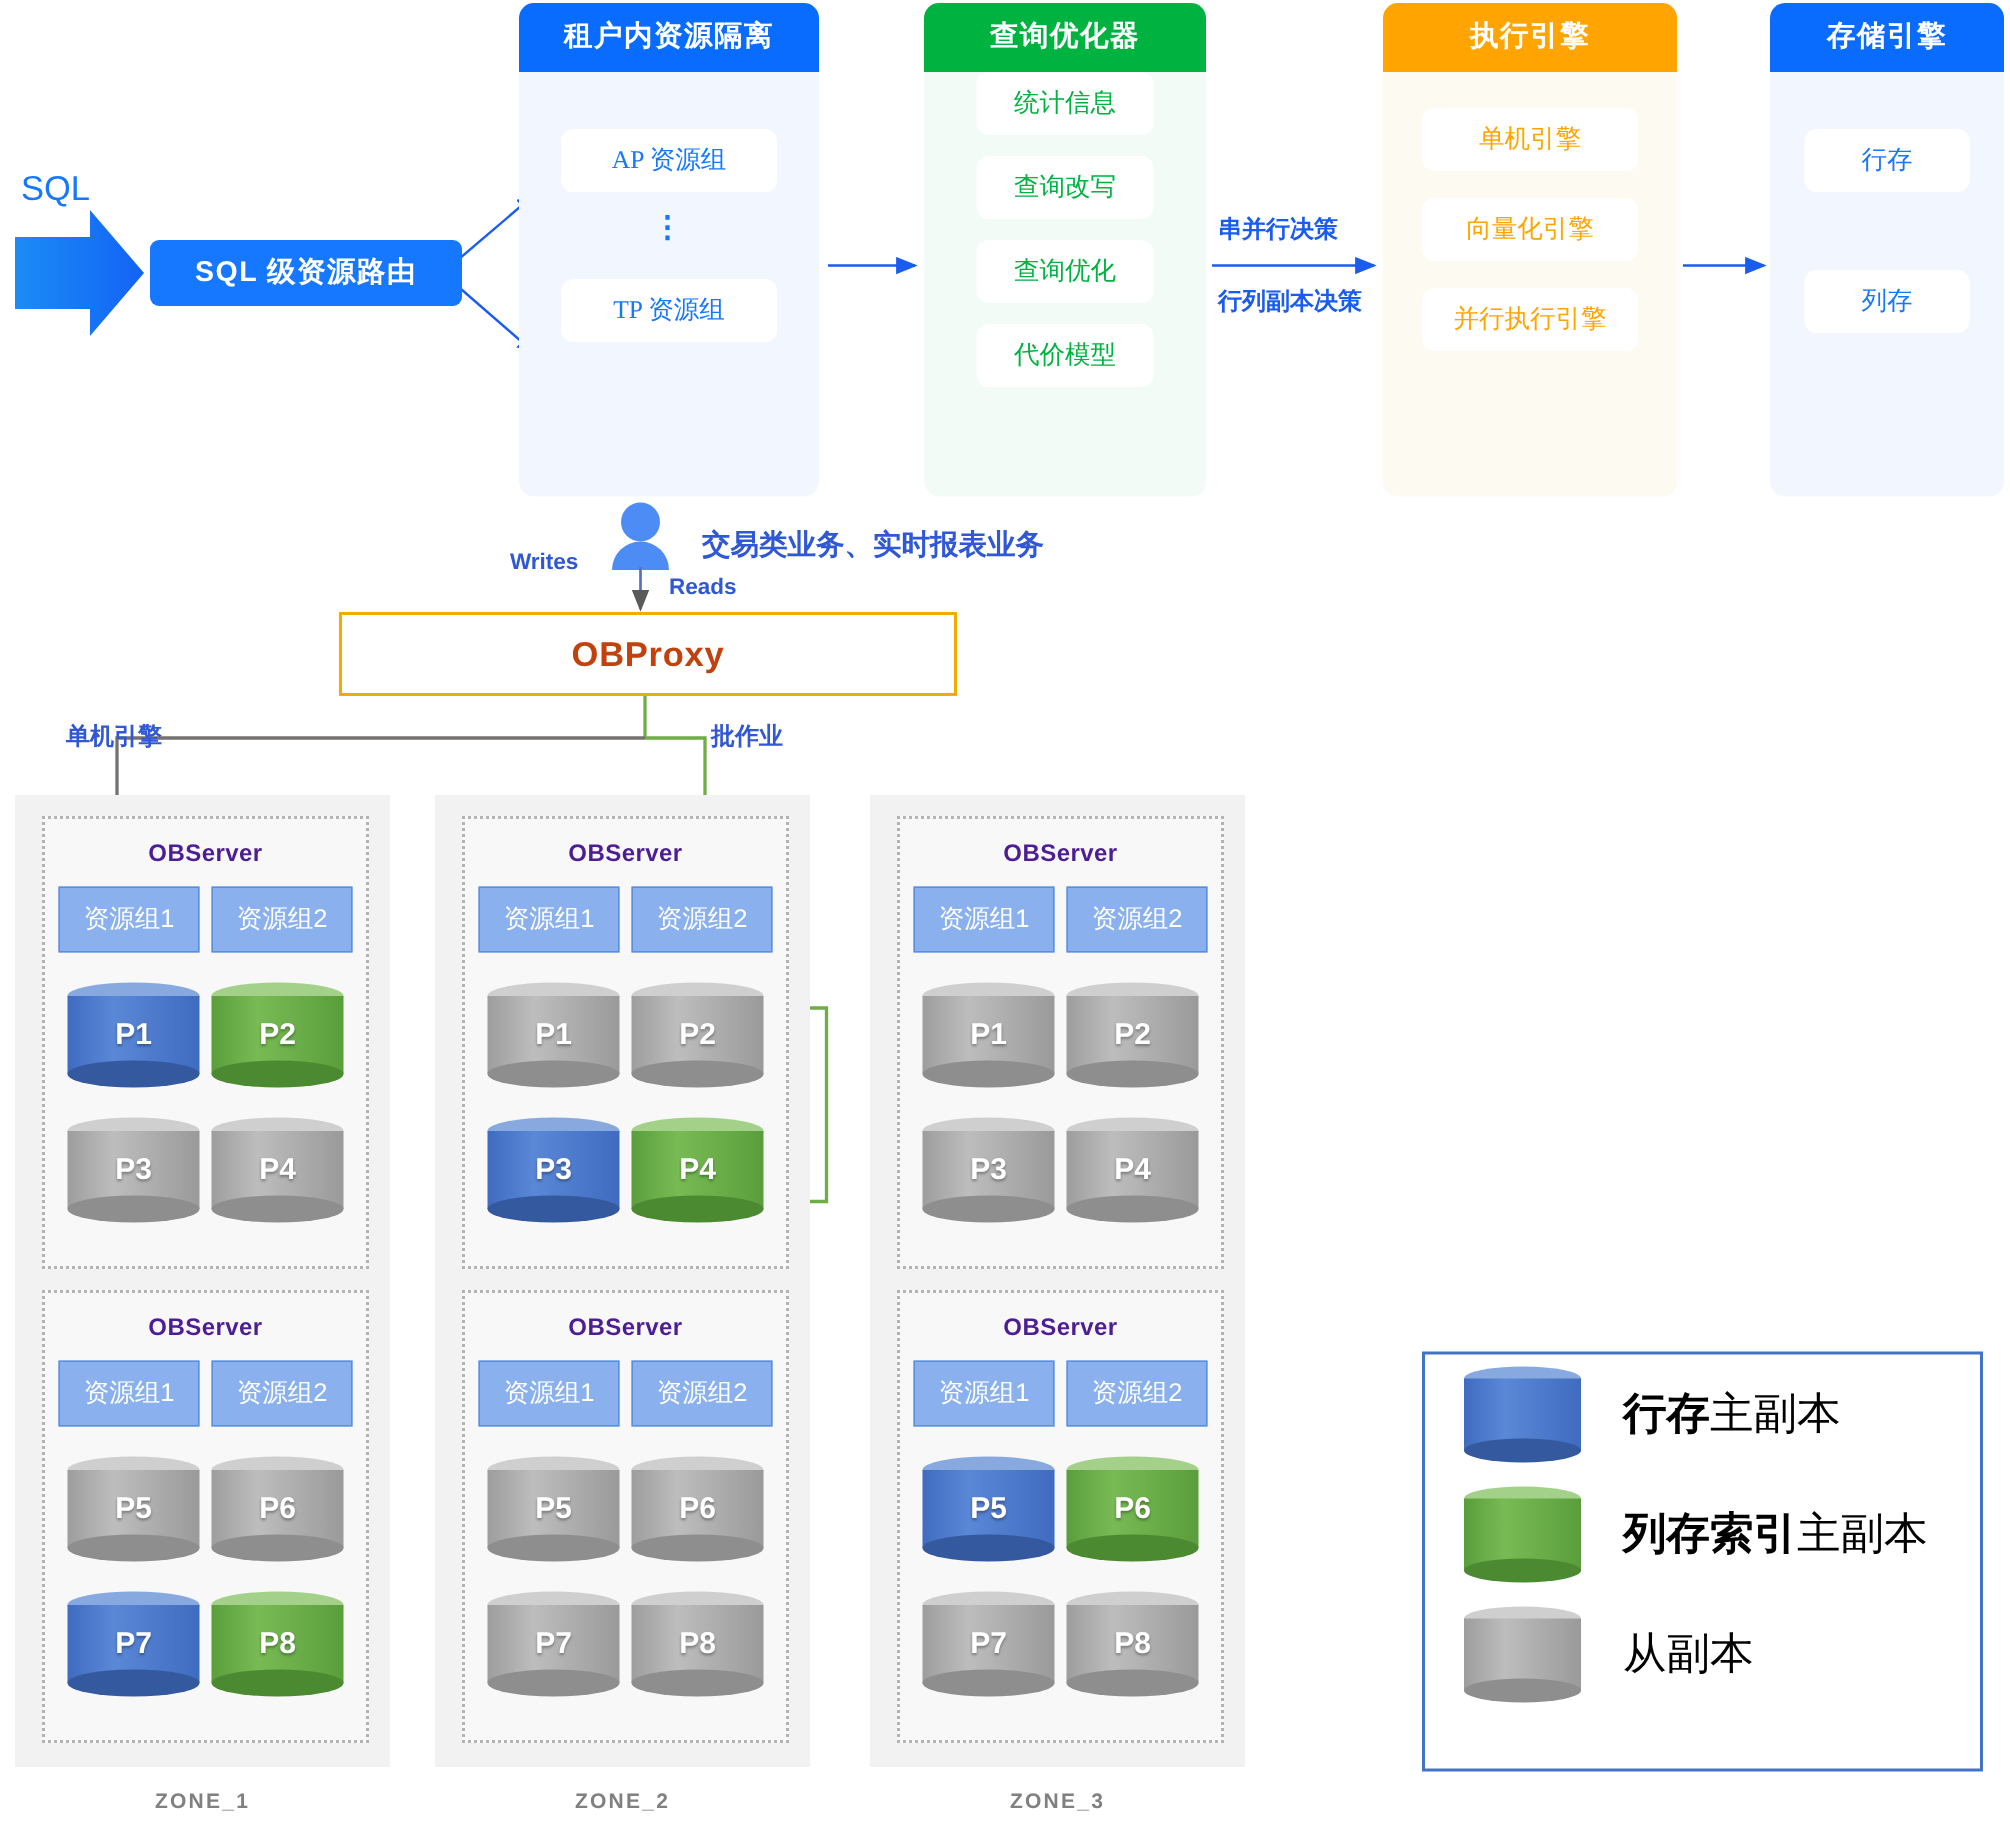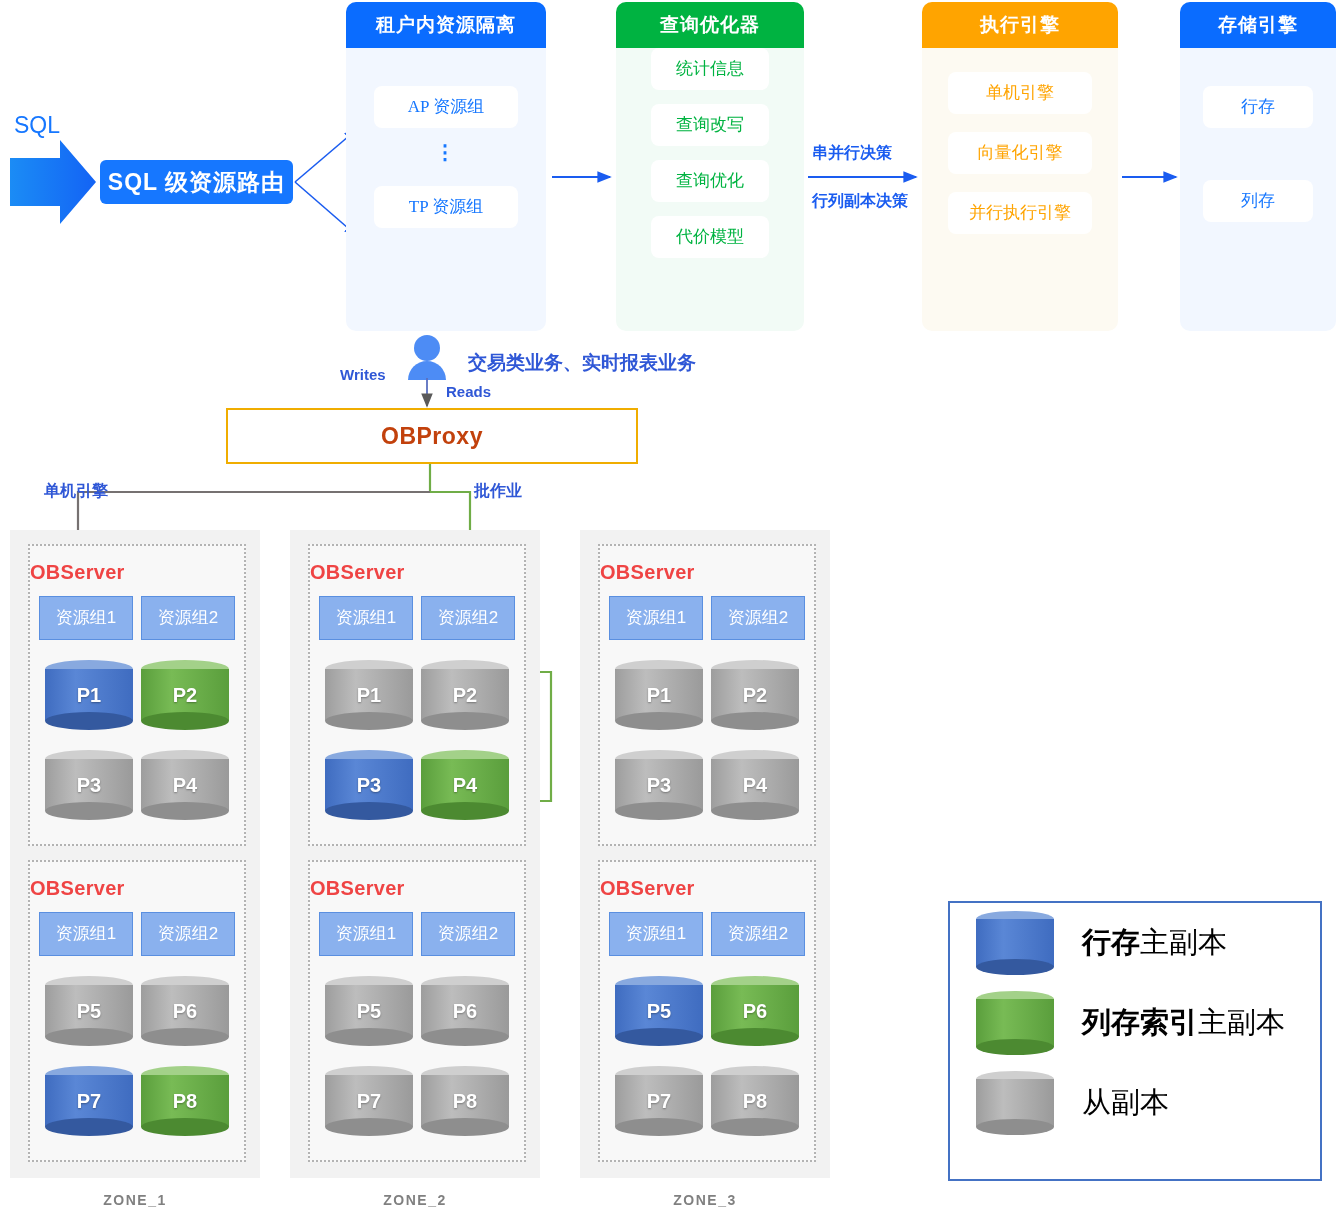--- a/index.html
+++ b/index.html
@@ -29,22 +29,22 @@
   #p-exec .chip{width:144px;color:#ffa400;}
   
   #p-store{left:1180px;top:2px;width:156px;height:329px;background:#f2f7ff;}
   #p-store .panel-head{background:#0a6cff;}
   #p-store .chip{width:110px;color:#1677ff;}
   #p-store .chip.first{margin-top:38px;}
   #p-store .chip.second{margin-top:52px;}
 
   
   #sql-label{left:14px;top:112px;font-size:23px;color:#1677ff;font-weight:500;}
-  #sql-router{left:100px;top:160px;width:193px;height:44px;background:#1677ff;
-      border-radius:6px;color:#fff;font-size:23px;font-weight:bold;
+  #sql-router{left:100px;top:160px;width:208px;height:44px;background:#1677ff;
+      border-radius:6px;color:#fff;font-size:19px;font-weight:bold;
       text-align:center;line-height:44px;letter-spacing:1px;}
 
   
   .mid-lbl{color:#1a5cf0;font-size:16px;font-weight:bold;white-space:nowrap;}
   #lbl-a{left:812px;top:143px;}
   #lbl-b{left:812px;top:191px;}
 
   
   #user-text{left:468px;top:350px;color:#2f57d6;font-size:19px;font-weight:bold;white-space:nowrap;}
   #lbl-writes{left:340px;top:366px;color:#2f57d6;font-size:15px;font-weight:bold;}
@@ -58,21 +58,21 @@
   
   .zone{position:absolute;top:530px;width:250px;height:648px;background:#f2f2f2;}
   #zone1{left:10px;} #zone2{left:290px;} #zone3{left:580px;}
   .zone-label{position:absolute;top:1192px;width:250px;text-align:center;
       font-size:14px;font-weight:bold;color:#808080;letter-spacing:1.5px;}
   #zl1{left:10px;} #zl2{left:290px;} #zl3{left:580px;}
 
   .observer{position:absolute;left:18px;width:214px;height:298px;
       border:2px dotted #b3b3b3;background:#f8f8f8;}
   .ob-top{top:14px;} .ob-bot{top:330px;}
-  .ob-title{text-align:left;font-size:20px;font-weight:bold;color:#ef4444;
+  .ob-title{text-align:center;font-size:16px;font-weight:bold;color:#4c1d95;
       margin-top:15px;letter-spacing:.3px;}
   .rg-row{display:flex;justify-content:center;gap:8px;margin-top:12px;}
   .rg{width:92px;height:42px;background:#8ab1ee;border:1.5px solid #5a8fe0;
       color:#fff;font-size:17px;text-align:center;line-height:42px;}
   .cyl-row{display:flex;justify-content:center;gap:8px;margin-top:20px;}
   .cyl{width:88px;height:70px;position:relative;}
   .cyl .body{position:absolute;left:0;top:9px;width:88px;height:52px;}
   .cyl .top{position:absolute;left:0;top:0;width:88px;height:18px;border-radius:50%;}
   .cyl .bot{position:absolute;left:0;top:52px;width:88px;height:18px;border-radius:50%;}
   .cyl .pl{position:absolute;left:0;top:0;width:88px;height:70px;

